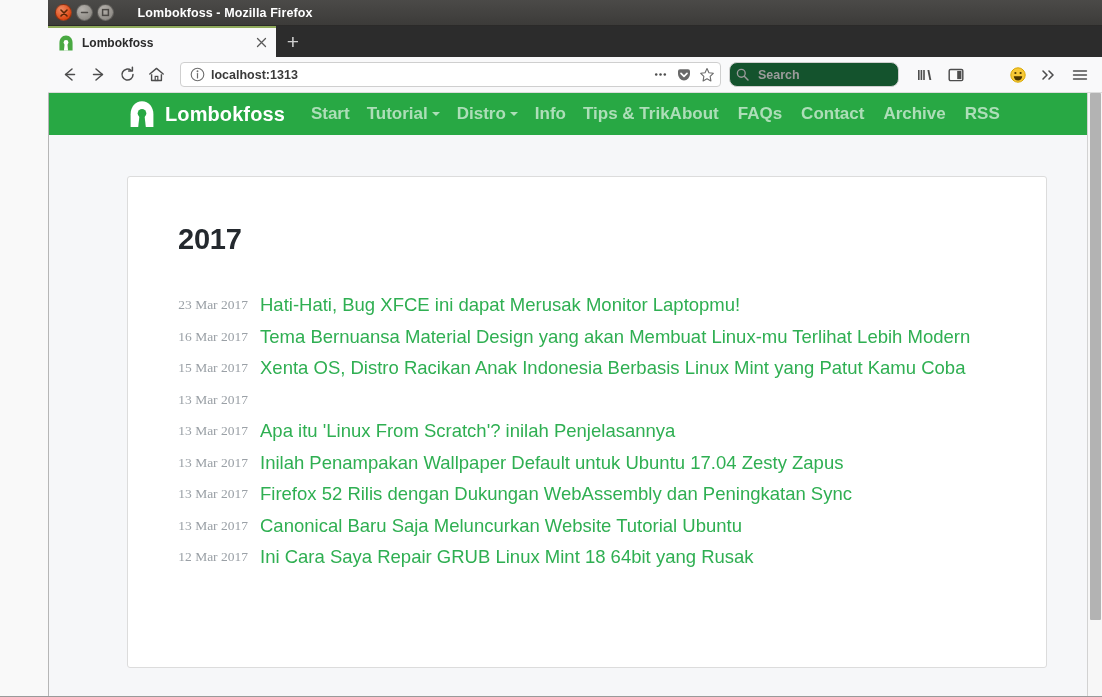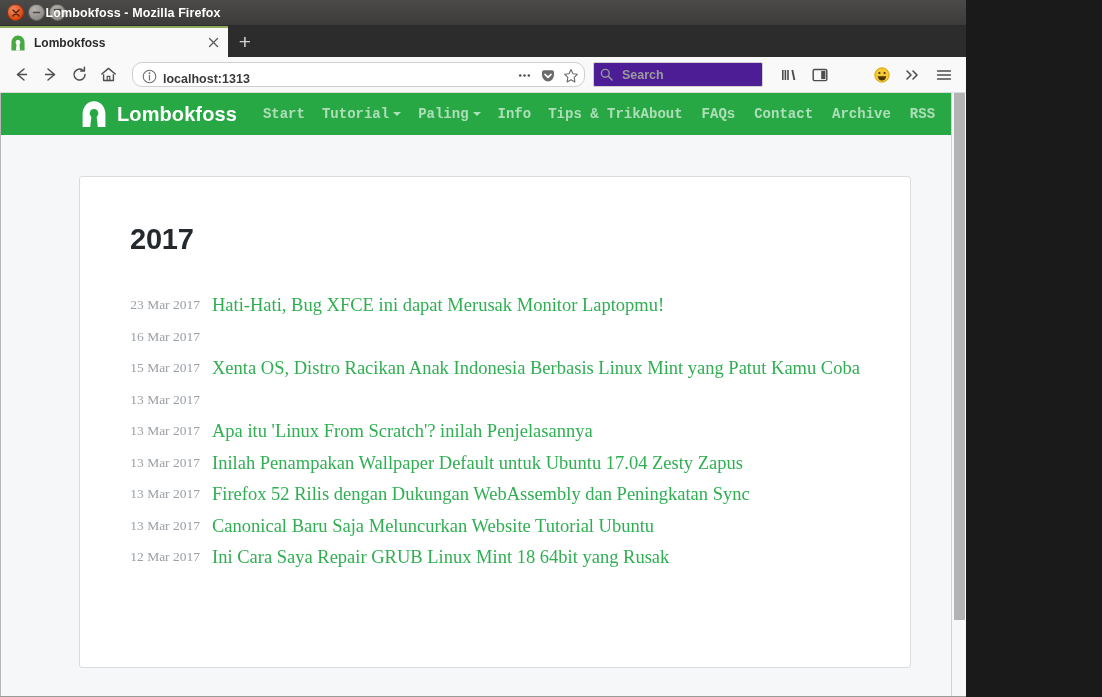--- a/index.html
+++ b/index.html
@@ -5,24 +5,25 @@
   * { box-sizing: border-box; margin: 0; padding: 0; }
   html, body {
     width: 1102px; height: 697px;
     overflow: hidden;
     font-family: "Liberation Sans", sans-serif;
     background: #1a1a1a;
   }
 
   
   .window {
-    width: 966px; height: 697px;
+    width: 1102px; height: 697px;
     display: flex; flex-direction: column;
     background: #f9f9f9;
     position: relative;
+    padding-left: 48px;
   }
 
   .titlebar {
     height: 26px;
     background: linear-gradient(to bottom, #4b4a48, #3c3b39);
     display: flex; align-items: center;
     position: relative;
     flex: none;
     border-bottom: 1px solid #2b2a29;
   }
@@ -97,22 +98,22 @@
     gap: 2px;
   }
   .nb-btn {
     width: 27px; height: 27px;
     display: flex; align-items: center; justify-content: center;
     color: #4d4d4d;
   }
   .urlbar {
     flex: 1; height: 25px;
     background: #ffffff;
-    border: 1px solid #cfcfcf; border-radius: 10px;
-    display: flex; align-items: flex-end;
+    border: 1px solid #cfcfcf; border-radius: 4px;
+    display: flex; align-items: center;
     margin: 0 6px 0 8px;
     padding: 0 3px 0 7px;
     min-width: 0;
   }
   .url-ident {
     width: 19px; height: 19px; flex: none;
     display: flex; align-items: center; justify-content: center;
     color: #6e6e6e; margin-right: 4px;
   }
   .url-text {
@@ -120,22 +121,22 @@
     white-space: nowrap; overflow: hidden;
   }
   .url-actions { display: flex; align-items: center; gap: 2px; flex: none; }
   .url-act {
     width: 21px; height: 21px;
     display: flex; align-items: center; justify-content: center;
     color: #6a6a6a;
   }
   .searchbar {
     width: 170px; height: 25px; flex: none;
-    background: #4c1d95;
-    border: 1px solid #cfcfcf; border-radius: 2px;
+    background: #14532d;
+    border: 1px solid #cfcfcf; border-radius: 8px;
     display: flex; align-items: center;
     padding: 0 6px;
     margin-right: 10px;
   }
   .search-ico { width: 16px; flex: none; color: #9b9b9b; display:flex; align-items:center;}
   .search-ph { font-size: 12.5px; font-weight: bold; color: #9b9b9b; margin-left: 6px; }
   .chrome-icons { display: flex; align-items: center; gap: 3px; flex: none; }
   .ci {
     width: 28px; height: 28px;
     display: flex; align-items: center; justify-content: center;
@@ -166,25 +167,24 @@
     padding: 0 20px 0 80px;
   }
   .brand { display: flex; align-items: center; gap: 10px; margin-right: 26px; }
   .brand-mark { width: 26px; height: 28px; flex: none; }
   .brand-text {
     font-size: 20px; font-weight: bold; color: #ffffff; letter-spacing: .1px;
   }
   .nav-left { display: flex; align-items: center; gap: 17px; }
   .nav-right { display: flex; align-items: flex-end; gap: 19px; margin-left: auto; padding-right: 68px;}
   .nav-link {
-    font-size: 14px; font-weight: bold;
+    font-size: 17px; font-weight: bold;
     color: rgba(255,255,255,.62);
     display: flex; align-items: center; gap: 4px;
     white-space: nowrap;
-    font-family: Liberation Mono, monospace;
   }
   .caret {
     width: 0; height: 0;
     border-left: 4px solid transparent;
     border-right: 4px solid transparent;
     border-top: 4px solid rgba(255,255,255,.62);
     display: inline-block;
   }
 
   
@@ -212,21 +212,21 @@
     flex: none;
     width: 82px;
     text-align: right;
     font-family: "Liberation Serif", serif;
     font-size: 13.5px;
     color: #9aa0a6;
     padding-right: 12px;
     white-space: nowrap;
   }
   .post-title {
-    font-family: Liberation Serif, serif;
+    font-family: Liberation Sans, sans-serif;
     font-size: 18.5px;
     color: #2faf52;
     text-decoration: none;
     white-space: nowrap;
   }
 
   
   .scrollbar {
     width: 15px; flex: none;
     background: #f7f7f7;
@@ -423,21 +423,21 @@
 
         <div class="nav-left">
           <a class="nav-link">
             <span>Start</span>
           </a>
           <a class="nav-link">
             <span>Tutorial</span>
             <span class="caret"></span>
           </a>
           <a class="nav-link">
-            <span>Paling</span>
+            <span>Distro</span>
             <span class="caret"></span>
           </a>
           <a class="nav-link">
             <span>Info</span>
           </a>
           <a class="nav-link">
             <span>Tips &amp; Trik</span>
           </a>
         </div>
 
@@ -463,20 +463,21 @@
       <div class="content-wrap">
         <div class="card">
           <h1 class="year-title">2017</h1>
           <ul class="post-list">
             <li class="post-row">
               <span class="post-date">23 Mar 2017</span>
               <a class="post-title">Hati-Hati, Bug XFCE ini dapat Merusak Monitor Laptopmu!</a>
             </li>
             <li class="post-row">
               <span class="post-date">16 Mar 2017</span>
+              <a class="post-title">Tema Bernuansa Material Design yang akan Membuat Linux-mu Terlihat Lebih Modern</a>
             </li>
             <li class="post-row">
               <span class="post-date">15 Mar 2017</span>
               <a class="post-title">Xenta OS, Distro Racikan Anak Indonesia Berbasis Linux Mint yang Patut Kamu Coba</a>
             </li>
             <li class="post-row">
               <span class="post-date">13 Mar 2017</span>
             </li>
             <li class="post-row">
               <span class="post-date">13 Mar 2017</span>

